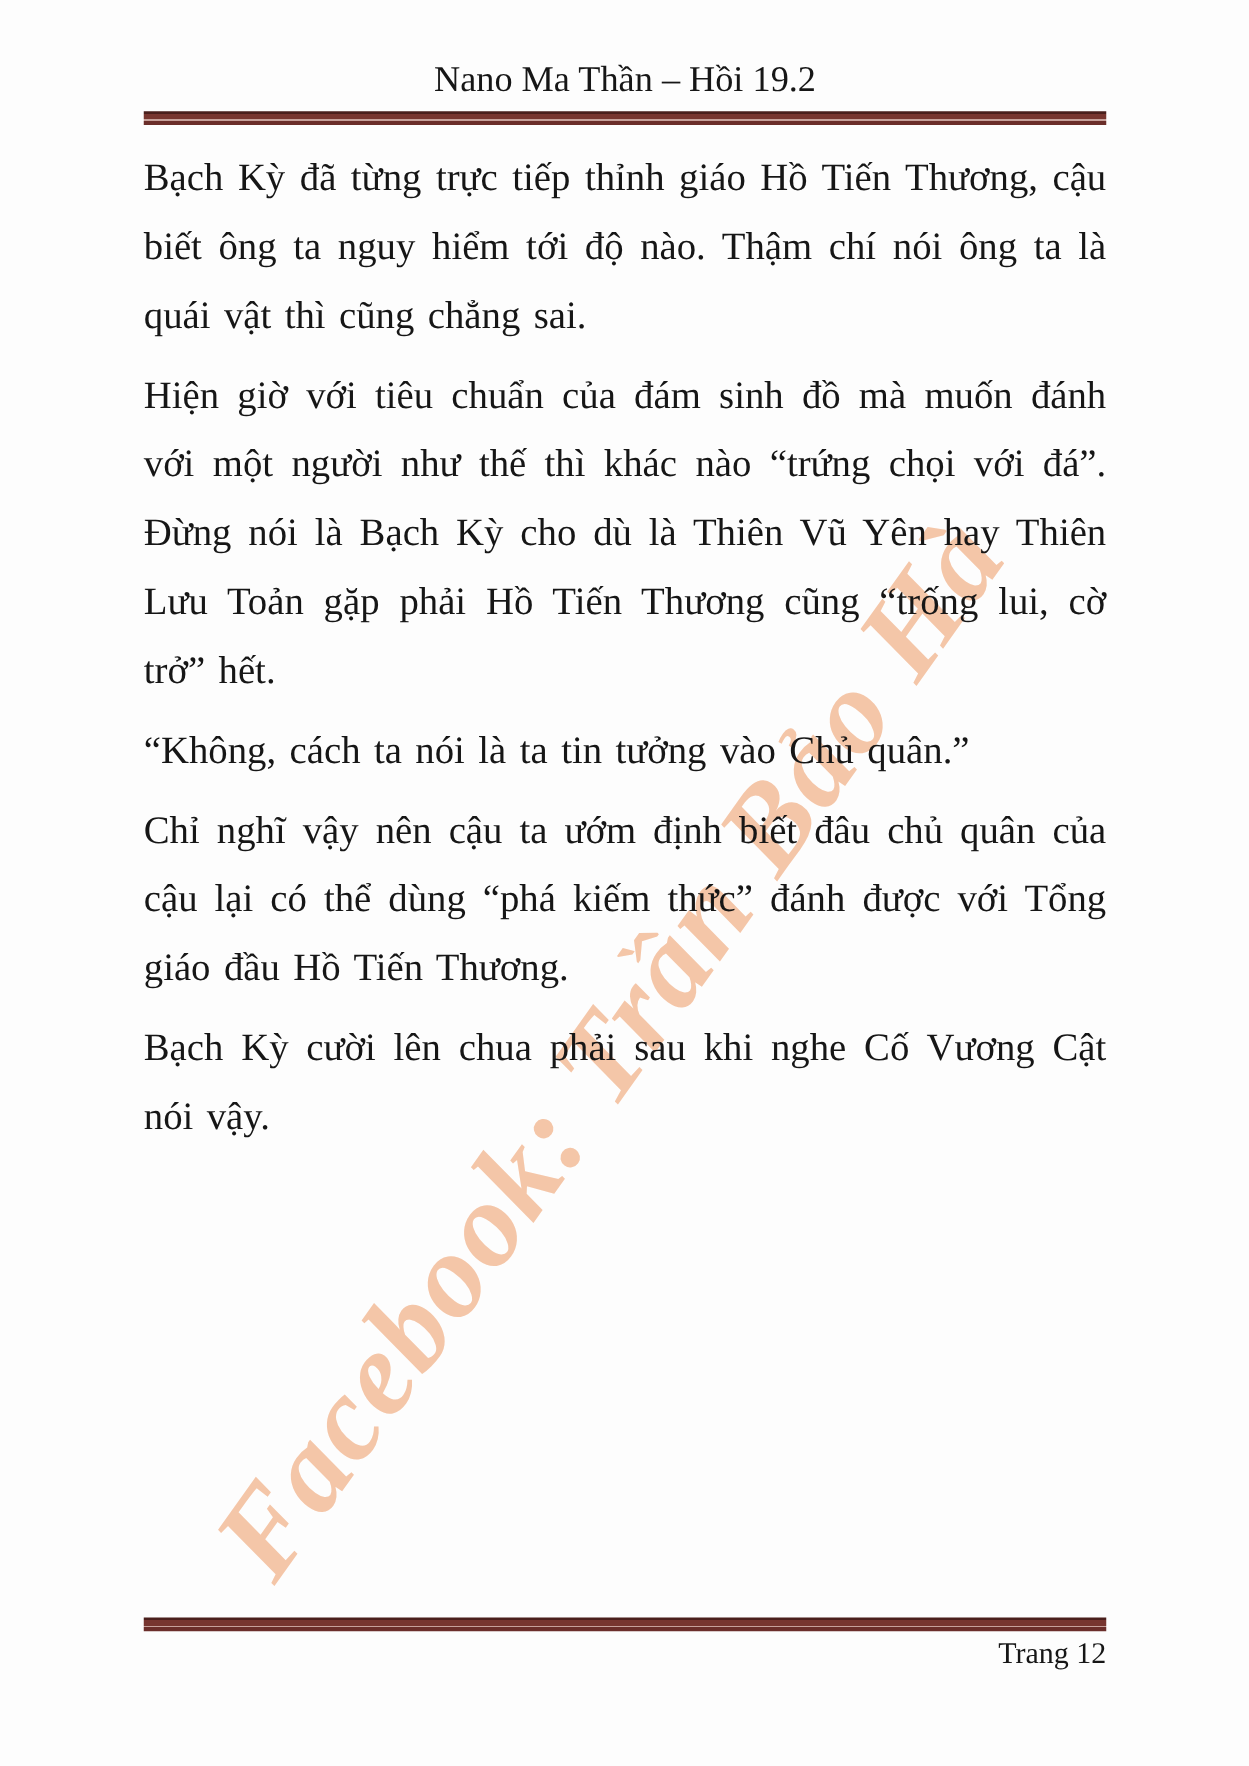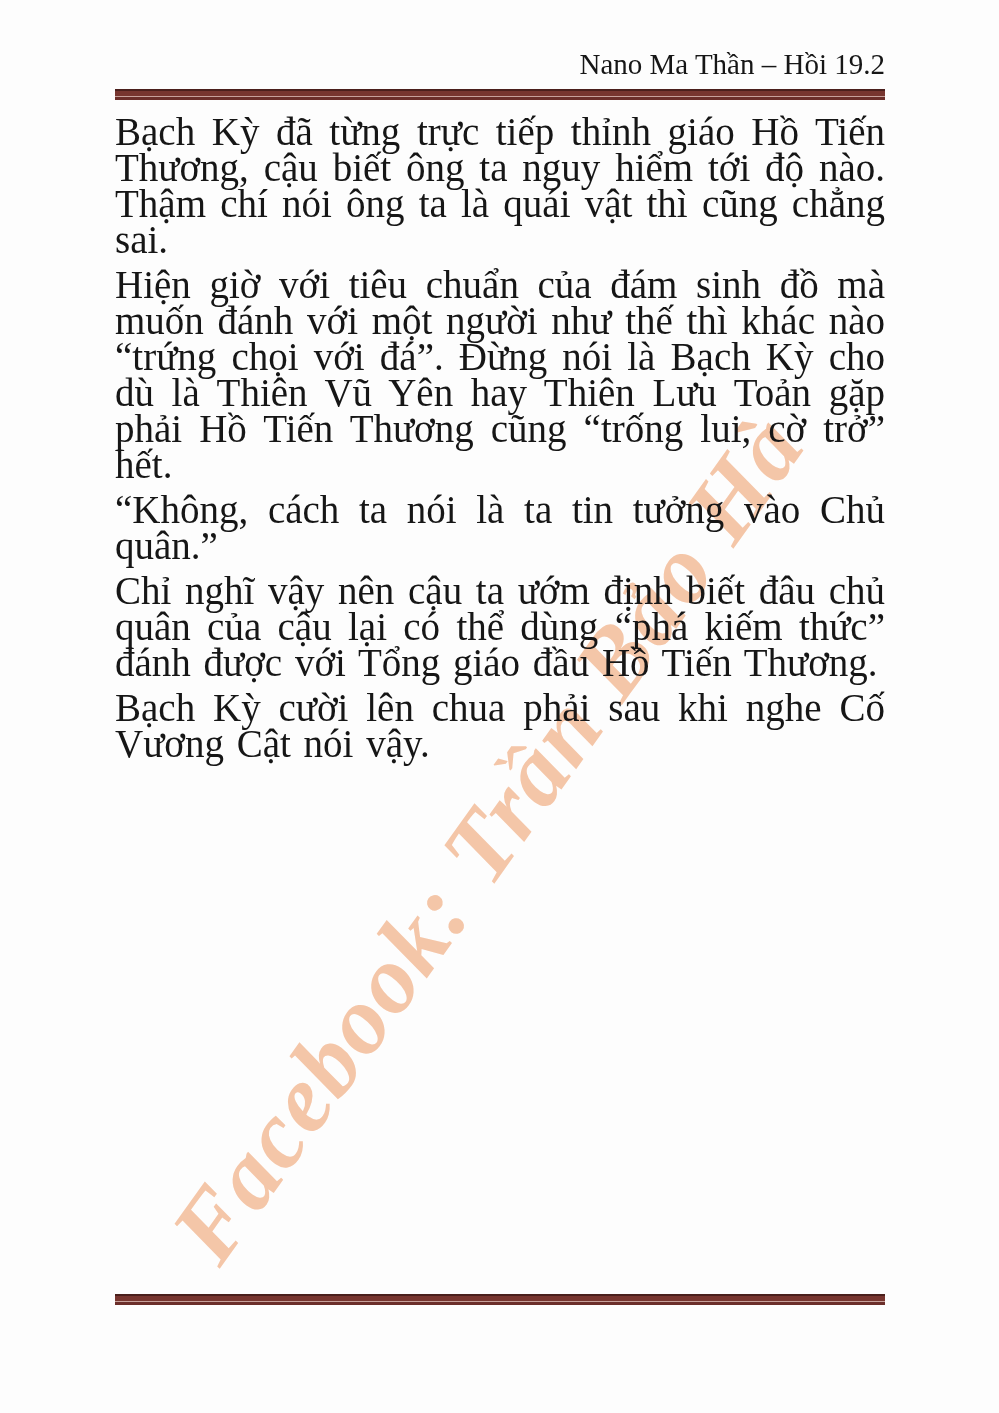--- a/index.html
+++ b/index.html
@@ -38,41 +38,41 @@
     user-select:none;
   }
   .page{
     position:absolute;
     inset:0;
     z-index:2;
     padding:46px 114px 0 115px;
   }
   .page-header{
     display:flex;
-    justify-content:flex-end;
+    justify-content:center;
     align-items:baseline;
     font-size:29px;
     line-height:36px;
   }
   .rule{
     height:11px;
     background:linear-gradient(
       to bottom,
       var(--rule-dark) 0 18%,
       var(--rule-mid) 18% 60%,
       var(--rule-light) 60% 72%,
       var(--rule) 72% 100%);
     margin-top:7px;
   }
   .body-text{
     margin-top:14px;
   }
   .body-text .para{
-    font-size:39px;
-    line-height:36px;
+    font-size:31px;
+    line-height:55px;
     text-align:justify;
     text-justify:inter-word;
     word-spacing:3px;
     margin-bottom:9px;
     font-family:Liberation Serif, serif;
   }
   .page-footer{
     position:absolute;
     left:115px;
     right:114px;
@@ -105,13 +105,14 @@
       <p class="para">Hiện giờ với tiêu chuẩn của đám sinh đồ mà muốn đánh với một người như thế thì khác nào “trứng chọi với đá”. Đừng nói là Bạch Kỳ cho dù là Thiên Vũ Yên hay Thiên Lưu Toản gặp phải Hồ Tiến Thương cũng “trống lui, cờ trở” hết.</p>
       <p class="para">“Không, cách ta nói là ta tin tưởng vào Chủ quân.”</p>
       <p class="para">Chỉ nghĩ vậy nên cậu ta ướm định biết đâu chủ quân của cậu lại có thể dùng “phá kiếm thức” đánh được với Tổng giáo đầu Hồ Tiến Thương.</p>
       <p class="para">Bạch Kỳ cười lên chua phải sau khi nghe Cố Vương Cật nói vậy.</p>
     </div>
 
 </div>
 
 <div class="page-footer">
   <div class="rule"></div>
+  <div class="page-number">Trang 12</div>
 </div>
 
 </body></html>

